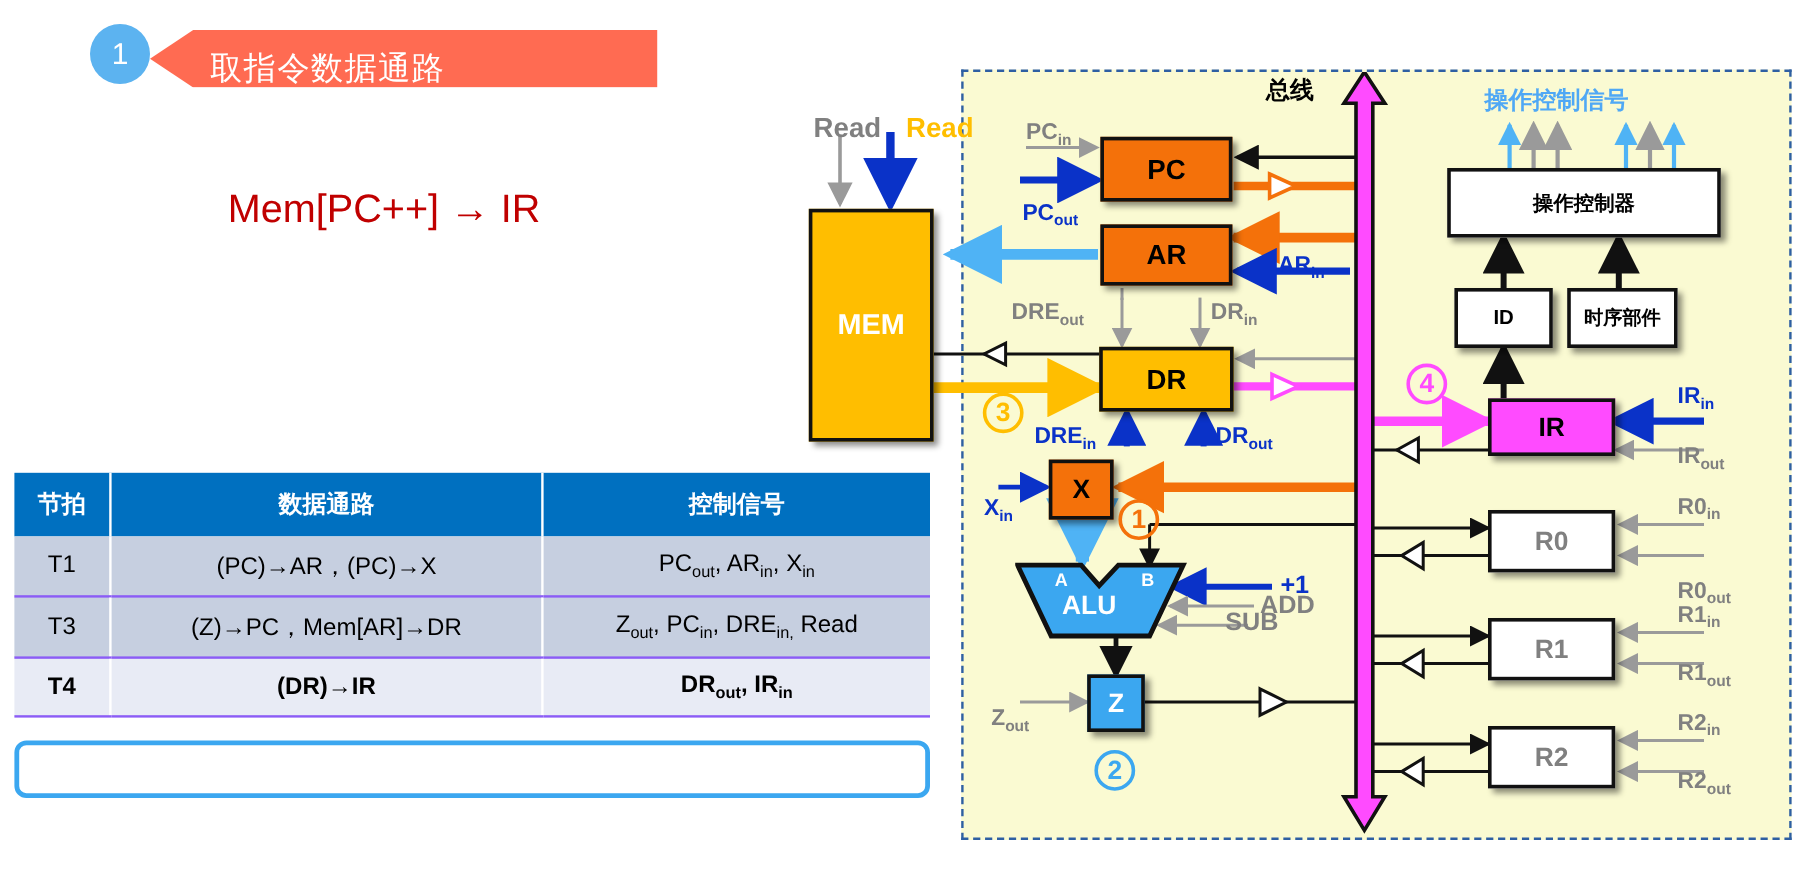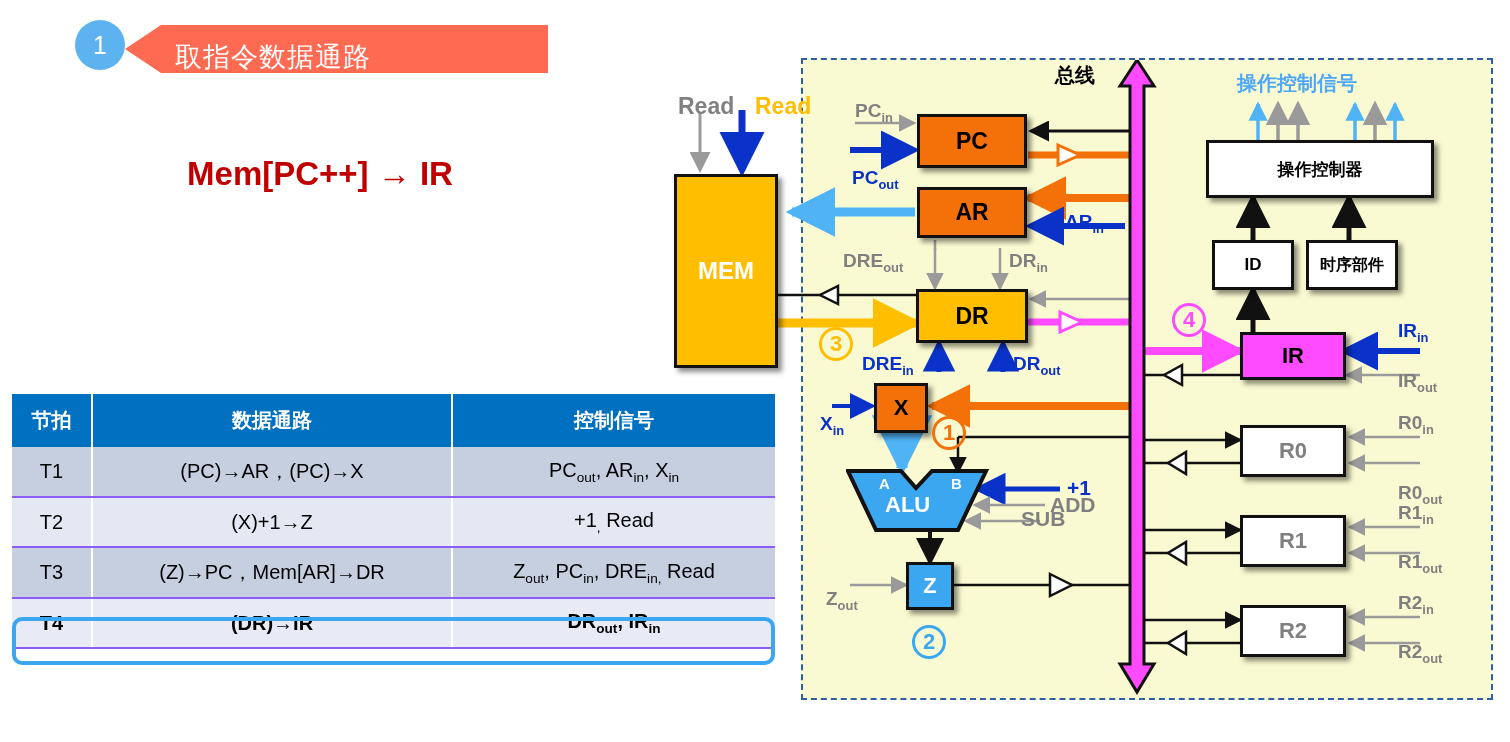--- a/index.html
+++ b/index.html
@@ -31,21 +31,21 @@
     left:175px; top:25px; height:64px;
     display:flex; align-items:center;
     color:#ffffff; font-size:27px; letter-spacing:1px;
     z-index:4;
   }
 
   
   #formula {
     left:60px; top:155px; width:520px;
     text-align:center;
-    color:#C00000; font-size:33px; font-weight:bold;
+    color:#C00000; font-size:33px; font-weight:normal;
   }
 
   
   #timing-table {
     left:12px; top:394px; width:763px;
     border-collapse:collapse;
     table-layout:fixed;
   }
   #timing-table th {
     background:#0070C0; color:#ffffff;
@@ -123,25 +123,20 @@
       <th>节拍</th>
       <th>数据通路</th>
       <th>控制信号</th>
     </tr>
   </thead>
   <tbody>
     <tr class="row-a">
       <td>T1</td>
       <td>(PC)→AR，(PC)→X</td>
       <td>PC<sub>out</sub>, AR<sub>in</sub>, X<sub>in</sub></td>
-    </tr>
-    <tr class="row-b">
-      <td>T2</td>
-      <td>(X)+1→Z</td>
-      <td>+1<sub>,</sub> Read</td>
     </tr>
     <tr class="row-a">
       <td>T3</td>
       <td>(Z)→PC，Mem[AR]→DR</td>
       <td>Z<sub>out</sub>, PC<sub>in</sub>, DRE<sub>in,</sub> Read</td>
     </tr>
     <tr class="row-hl">
       <td>T4</td>
       <td>(DR)→IR</td>
       <td>DR<sub>out</sub>, IR<sub>in</sub></td>

